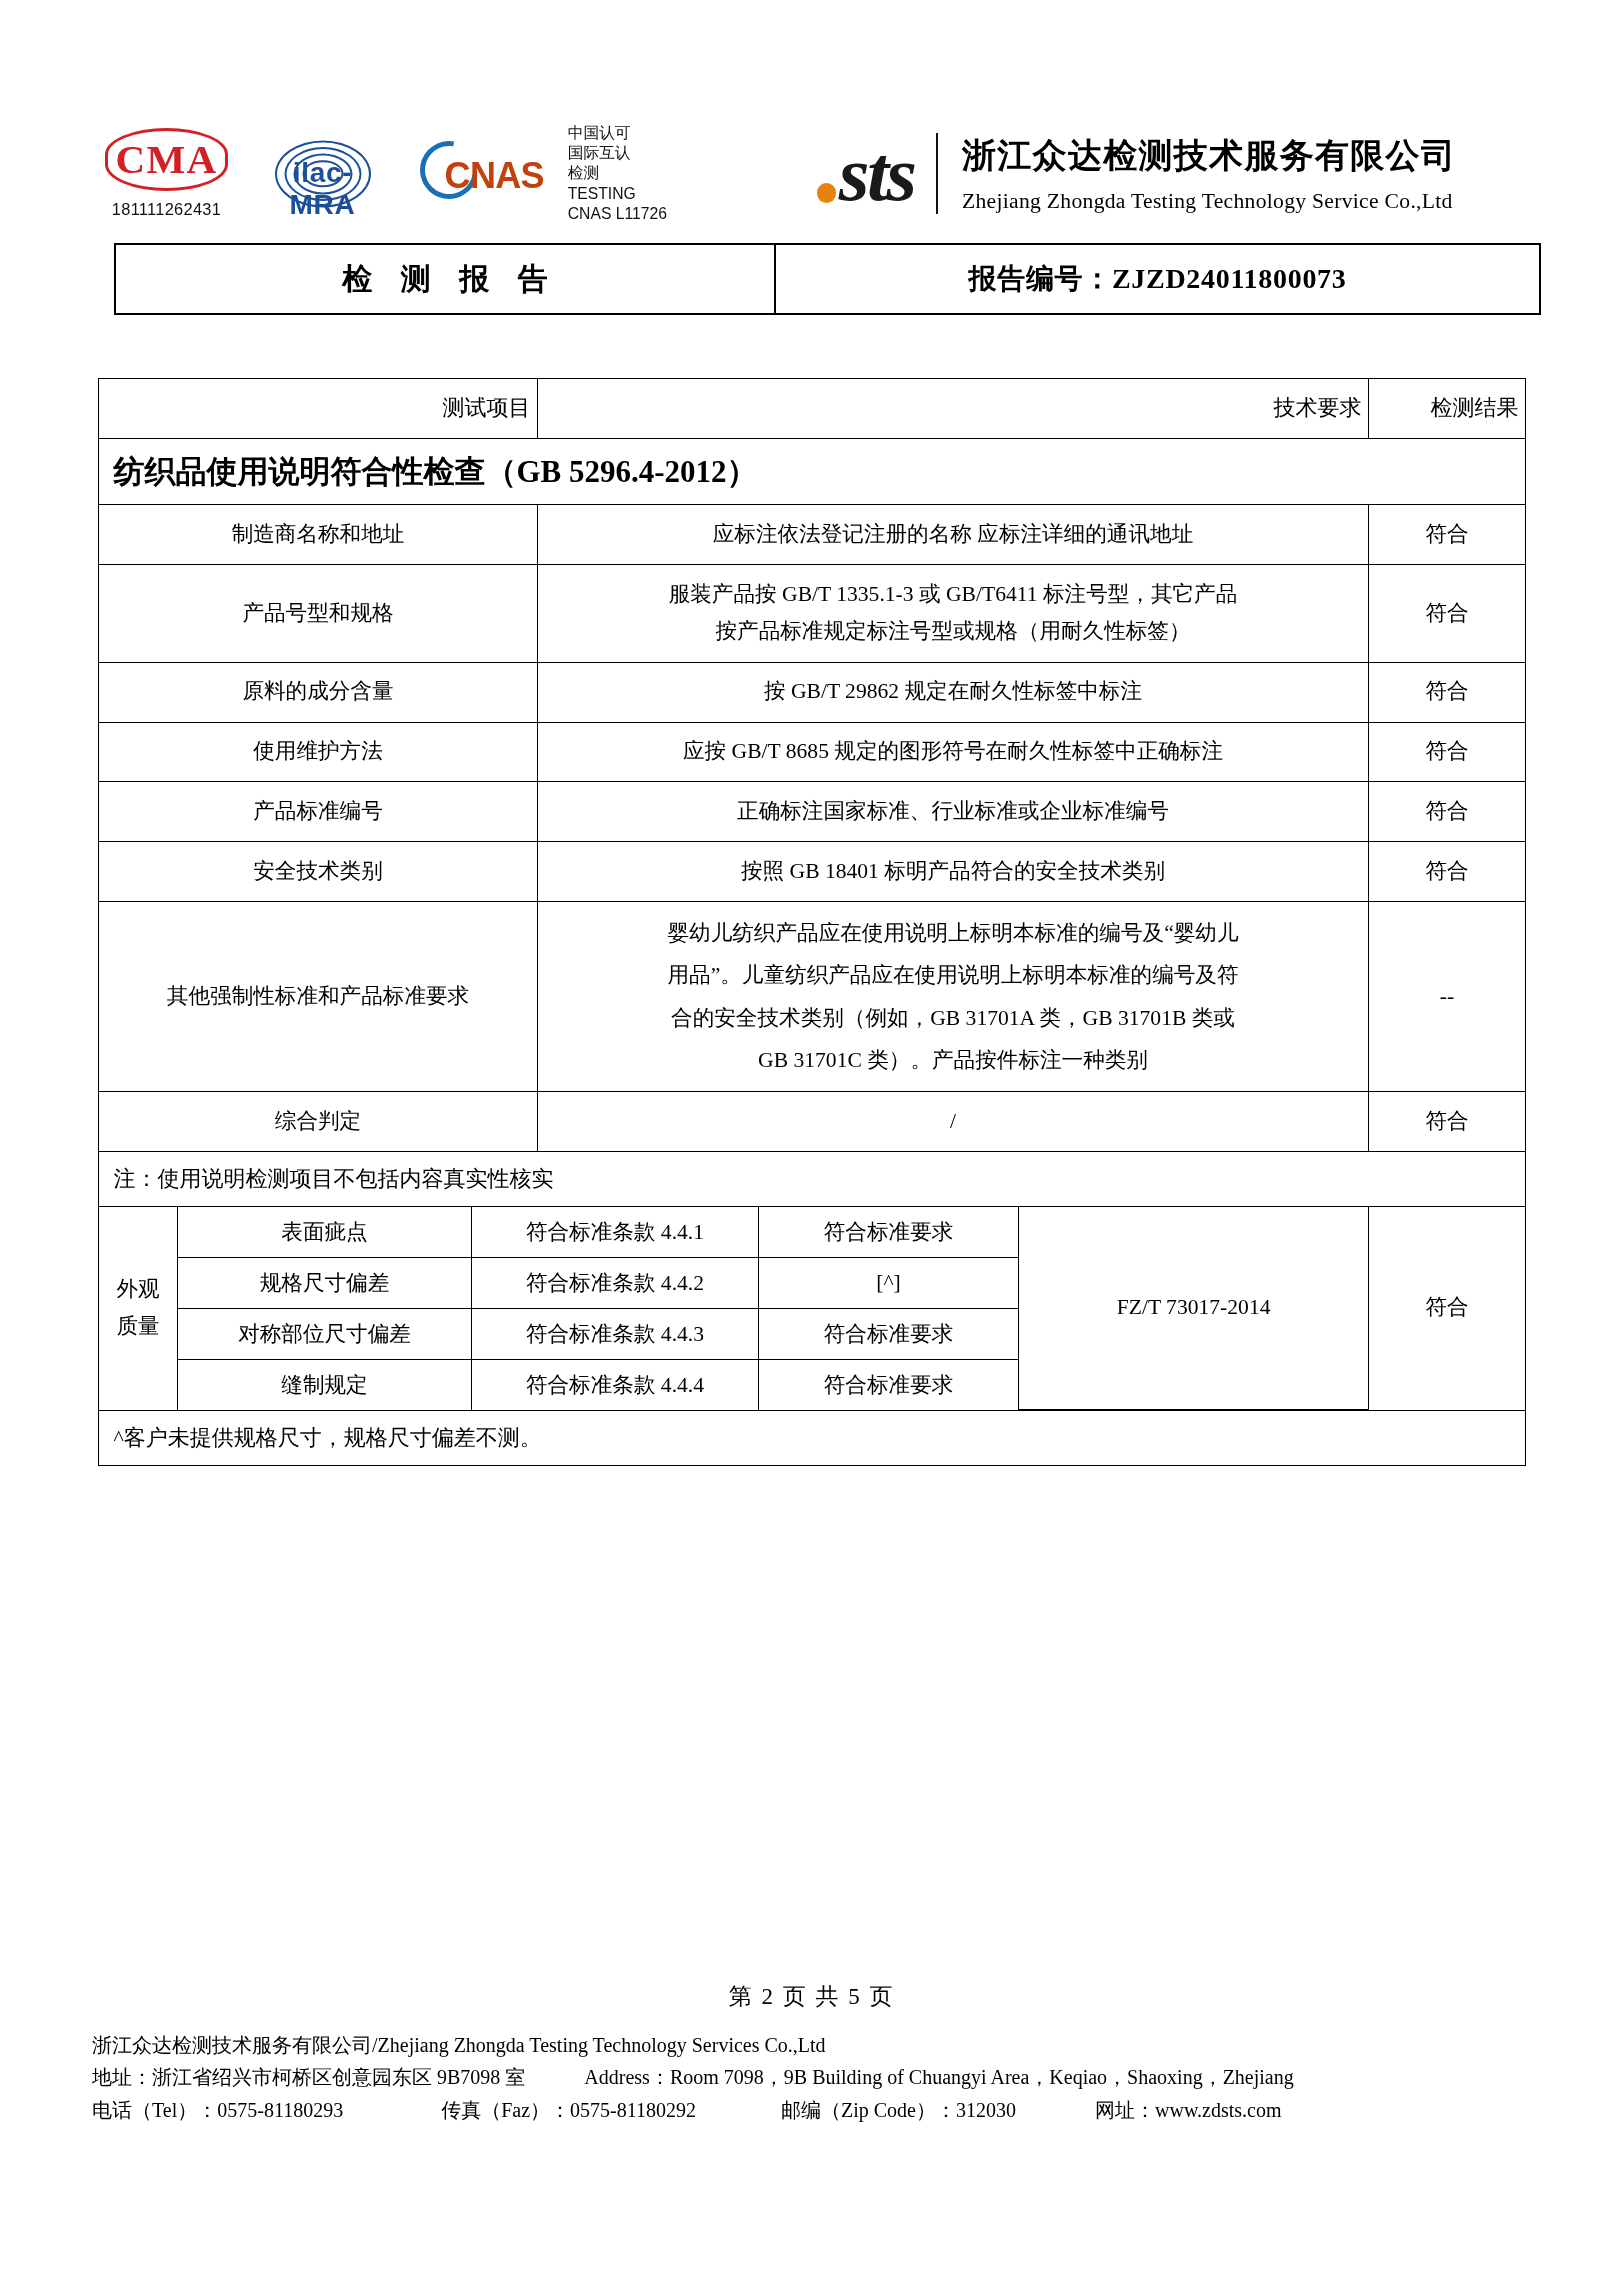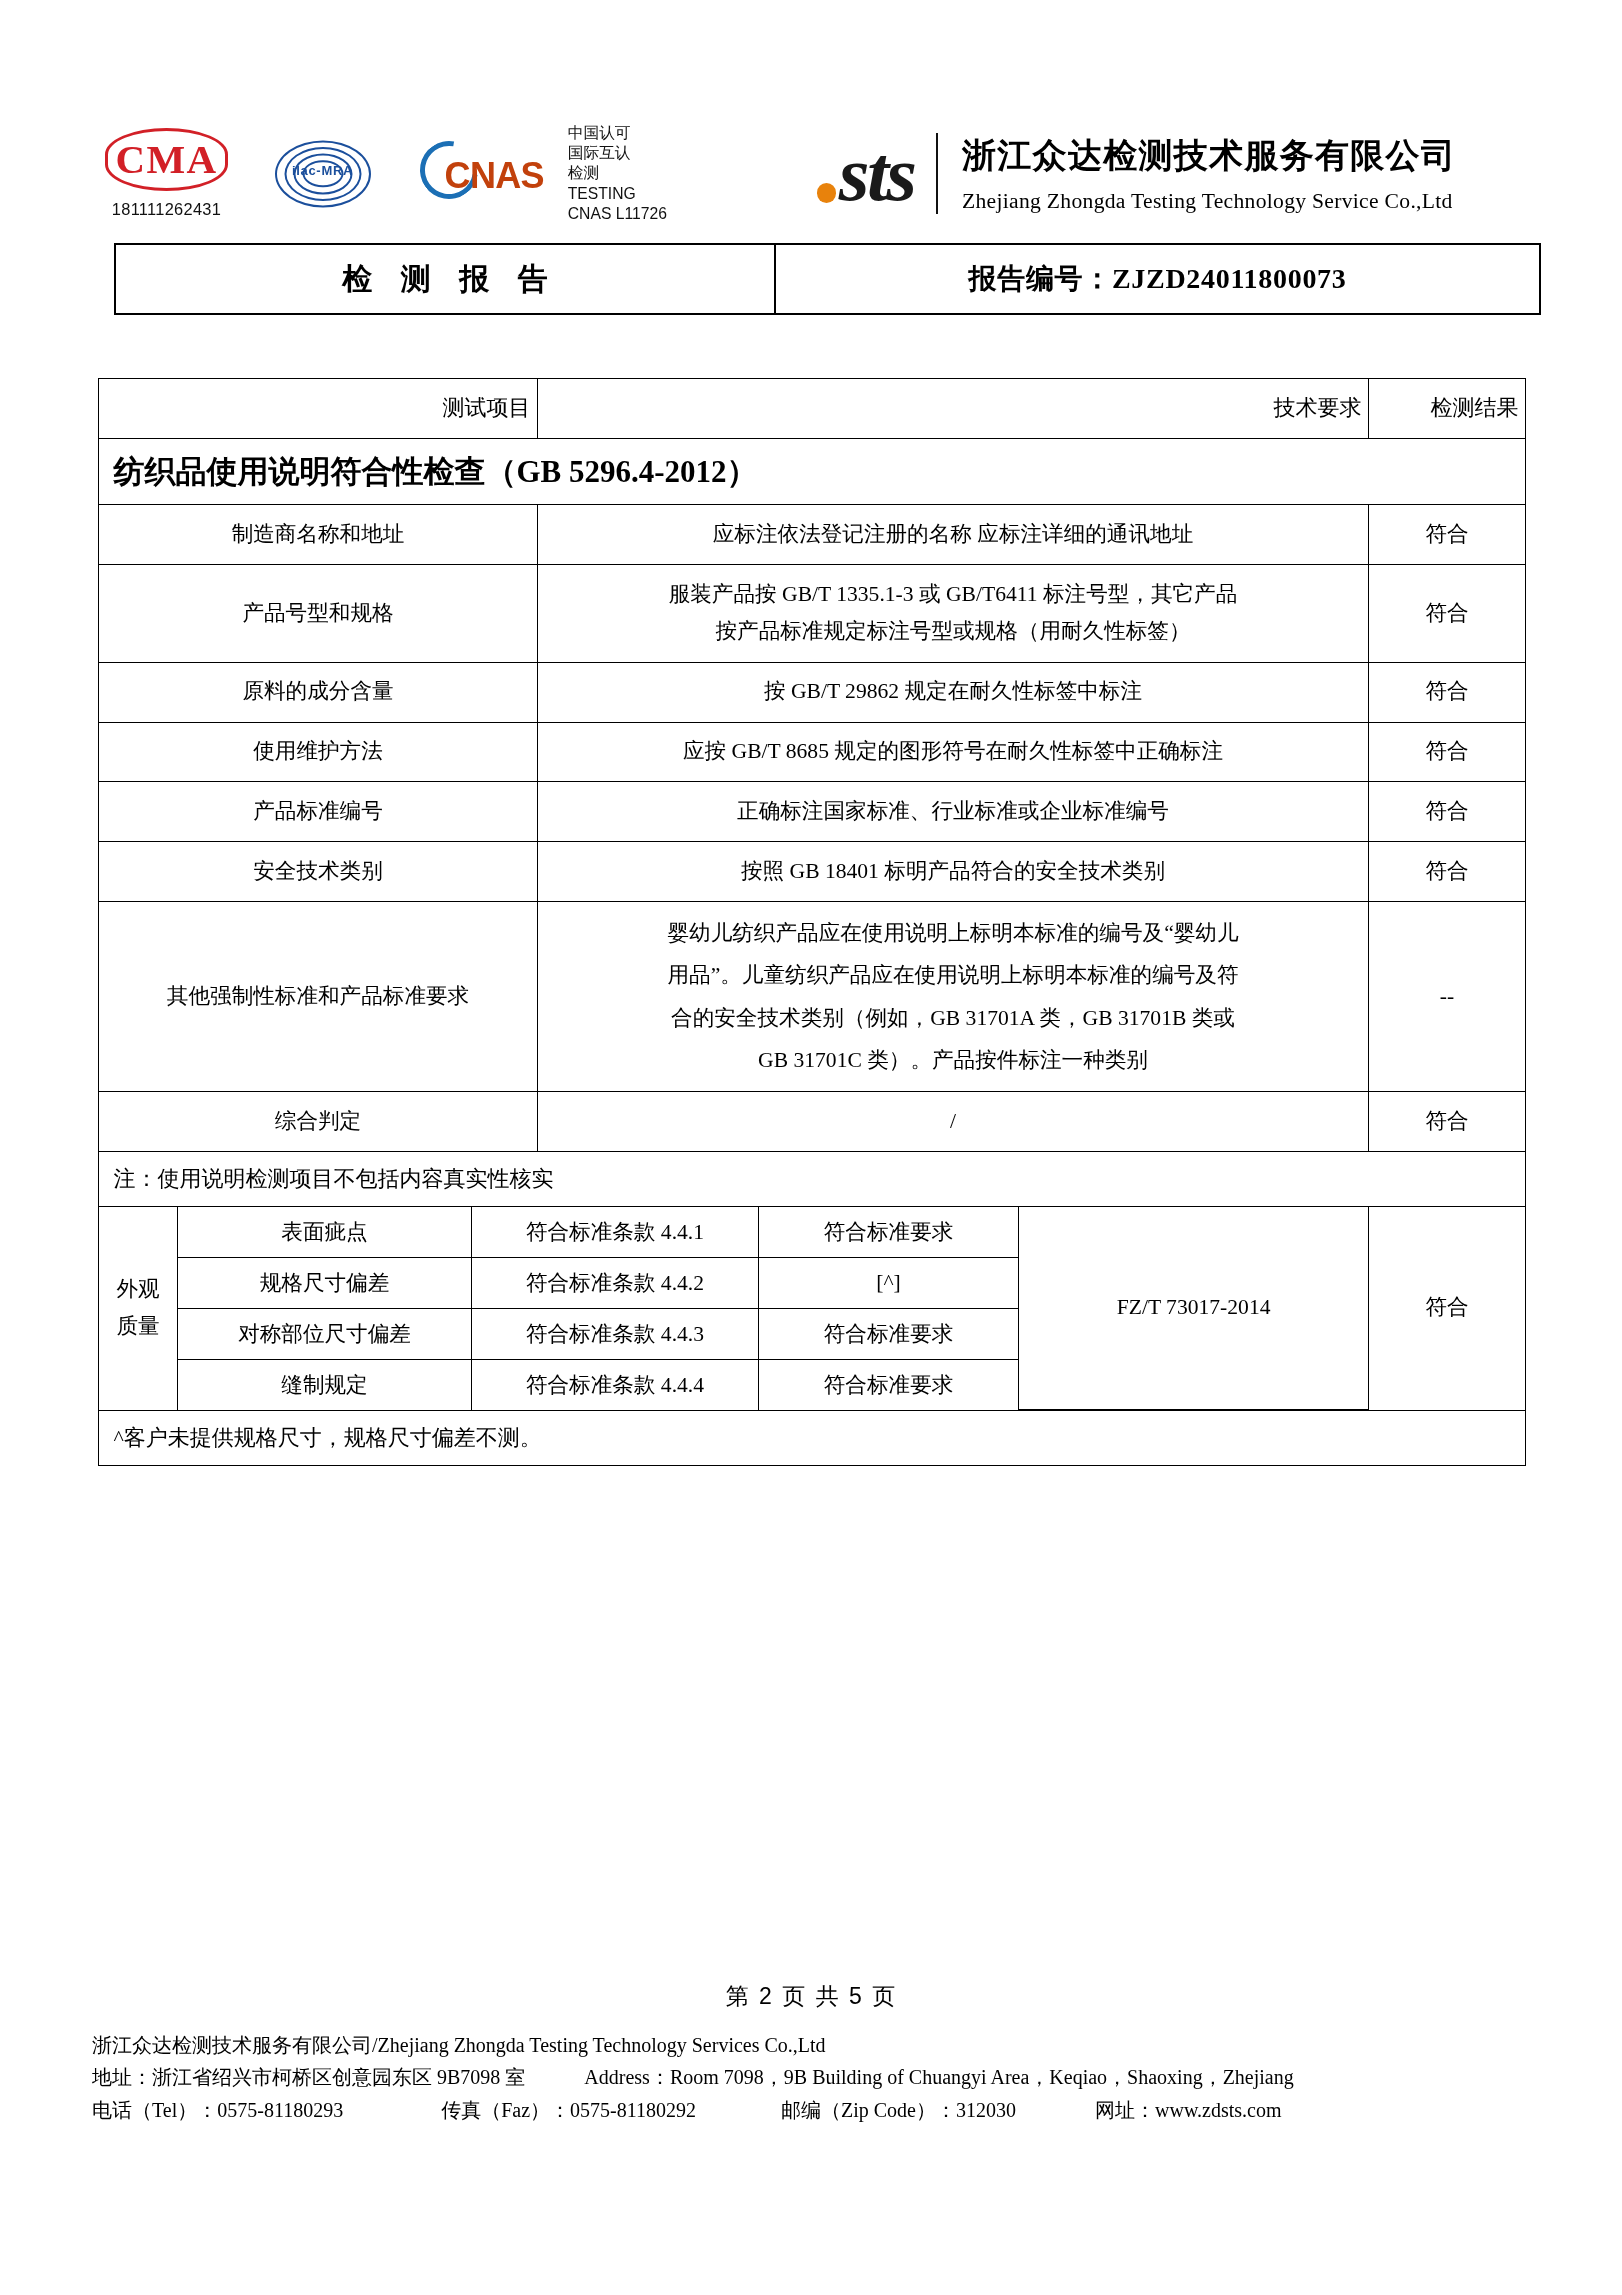--- a/index.html
+++ b/index.html
@@ -81,25 +81,25 @@
     border: 2px solid #1b4f9c;
     border-radius: 50%;
     left: 50%;
     top: 50%;
     transform: translate(-50%, -50%);
   }
   .ilac-label {
     position: absolute;
     left: 0;
     right: 0;
-    top: 25px;
+    top: 19px;
     text-align: center;
     font-family: "Liberation Sans", sans-serif;
     font-weight: bold;
-    font-size: 13px;
+    font-size: 28px;
     color: #1b4f9c;
     letter-spacing: 0.7px;
   }
 
   .logo-cnas {
     width: 151px;
     text-align: center;
     margin-right: 9.2px;
   }
   .cnas-mark {
@@ -275,21 +275,21 @@
   .sub-table tr td:last-child { border-right: none; }
   .nopad { padding: 0 !important; }
 
   
   .pagenum {
     position: absolute;
     left: 0;
     right: 0;
     top: 1981px;
     text-align: center;
-    font-family: Liberation Sans, sans-serif;
+    font-family: Liberation Serif, serif;
     font-size: 23px;
     letter-spacing: 2px;
   }
   .footer {
     position: absolute;
     left: 92px;
     top: 2029px;
     width: 1453px;
     font-family: "Liberation Serif", serif;
     font-size: 20px;

